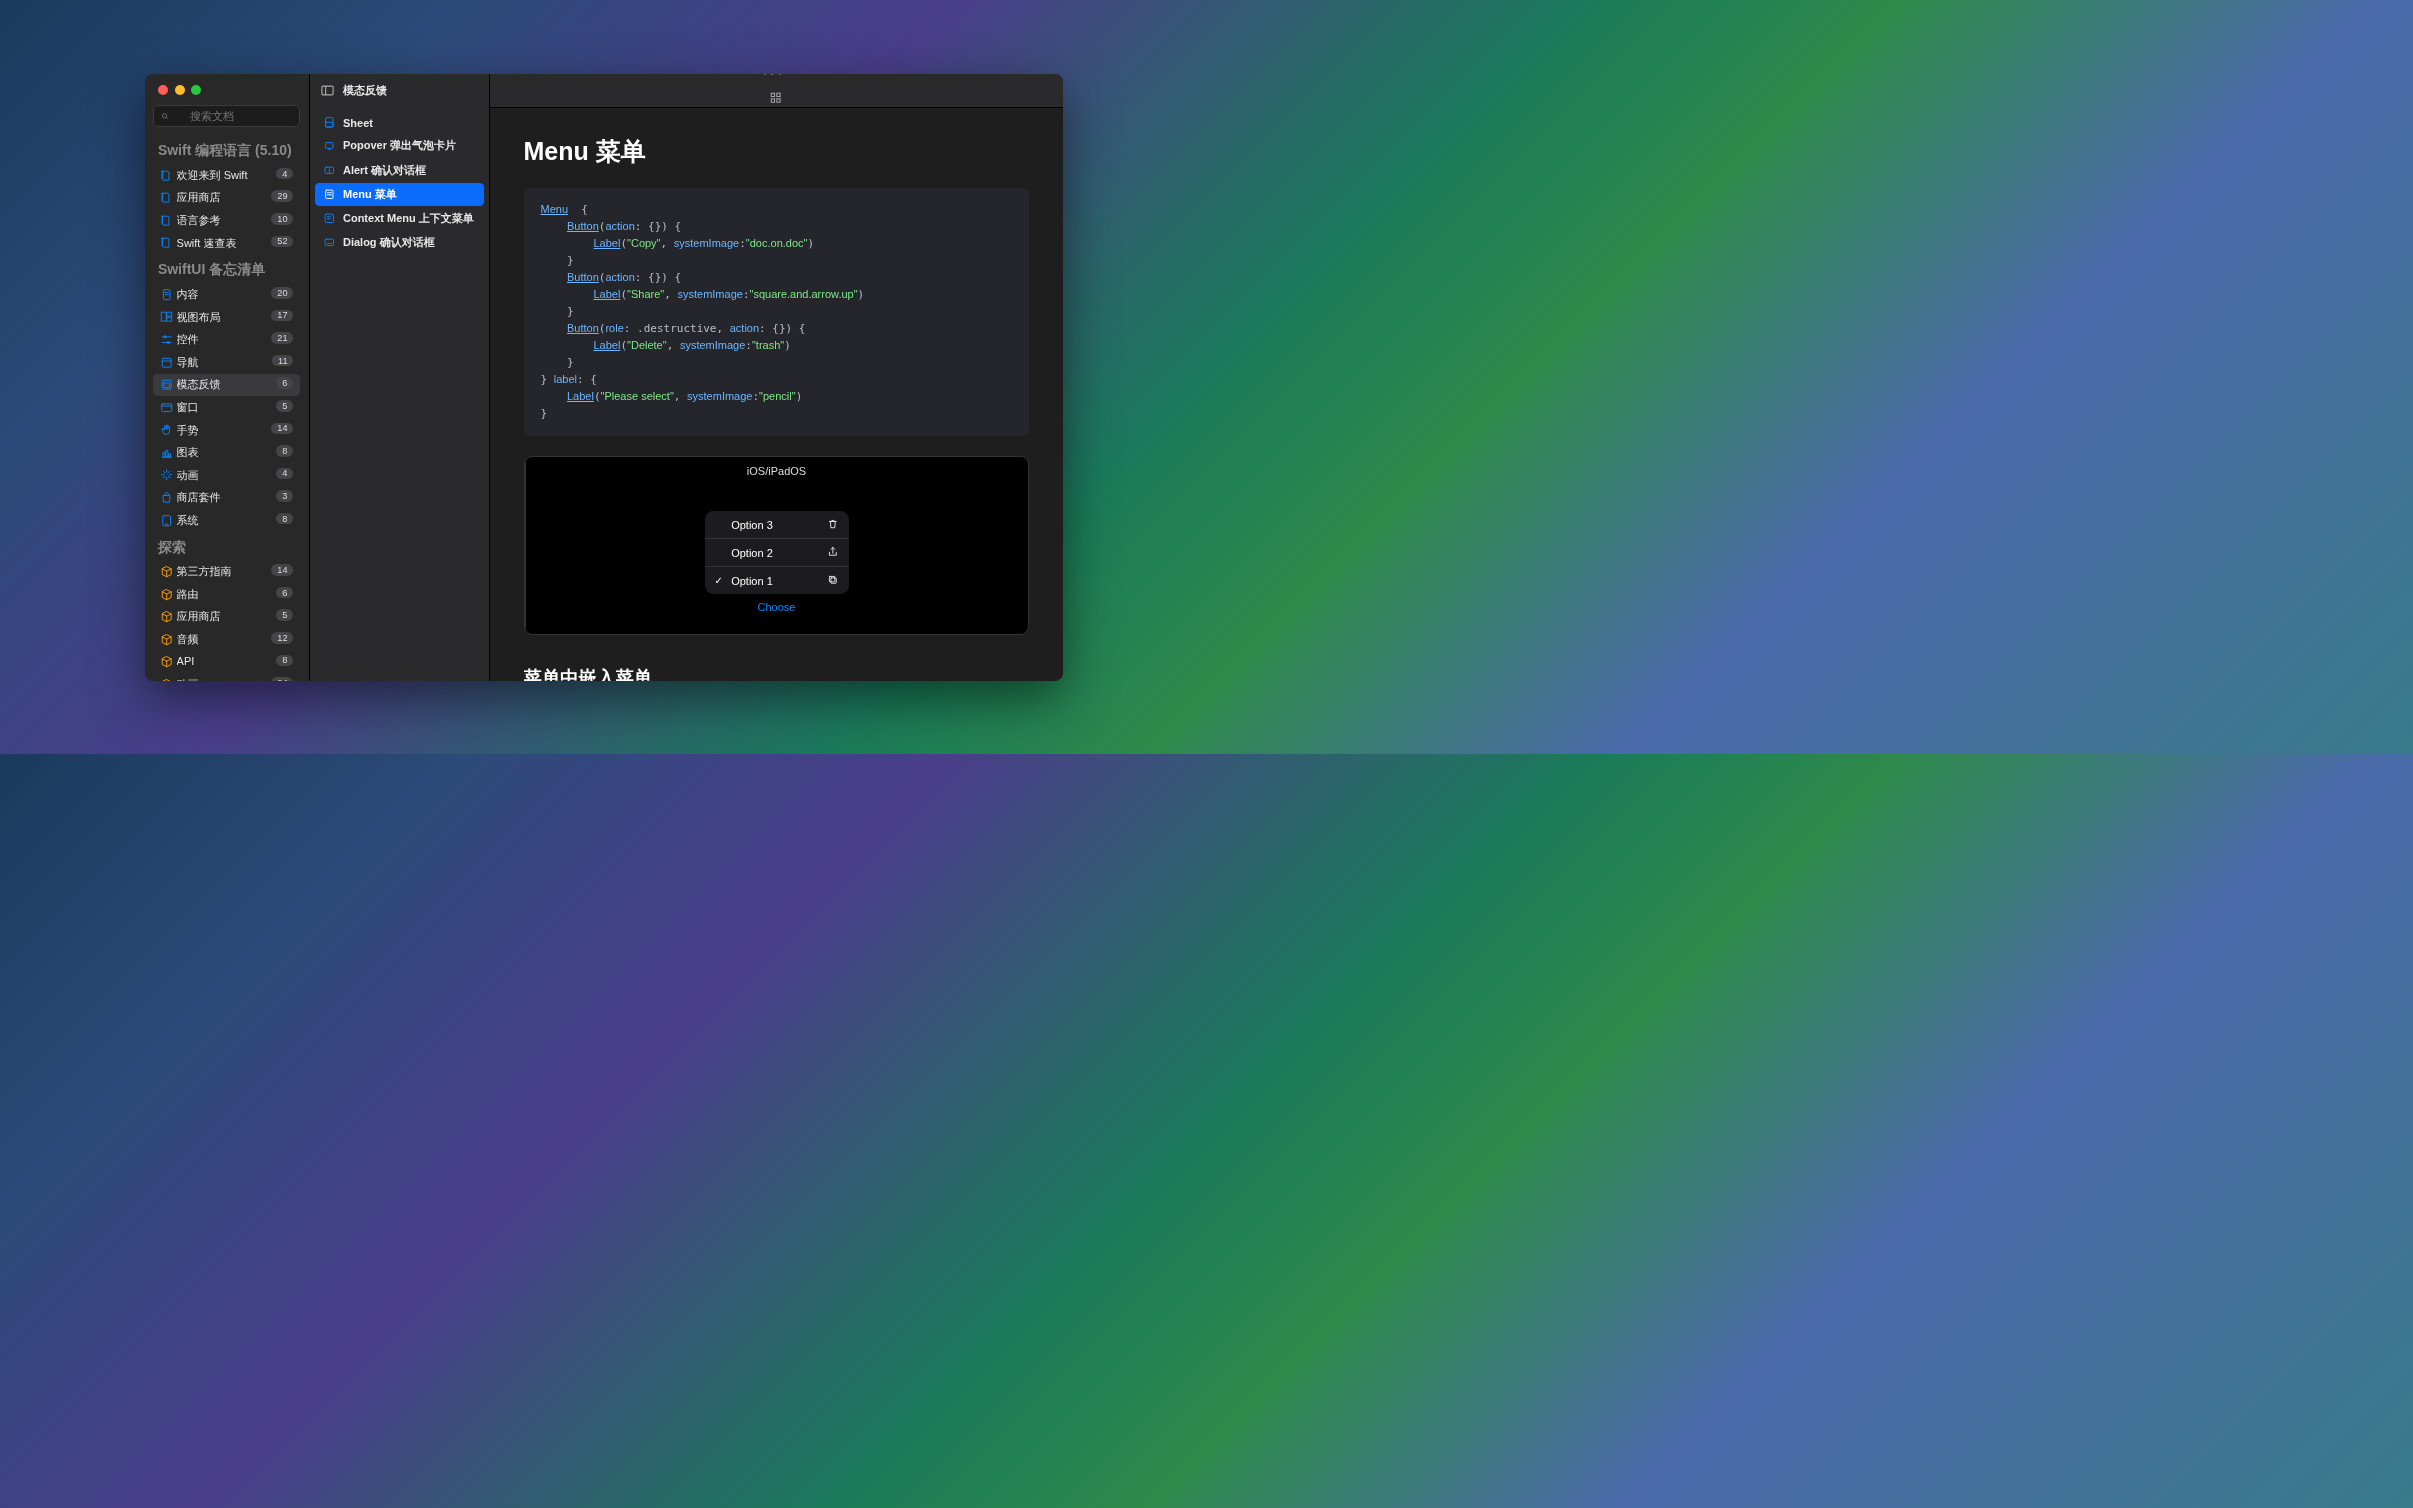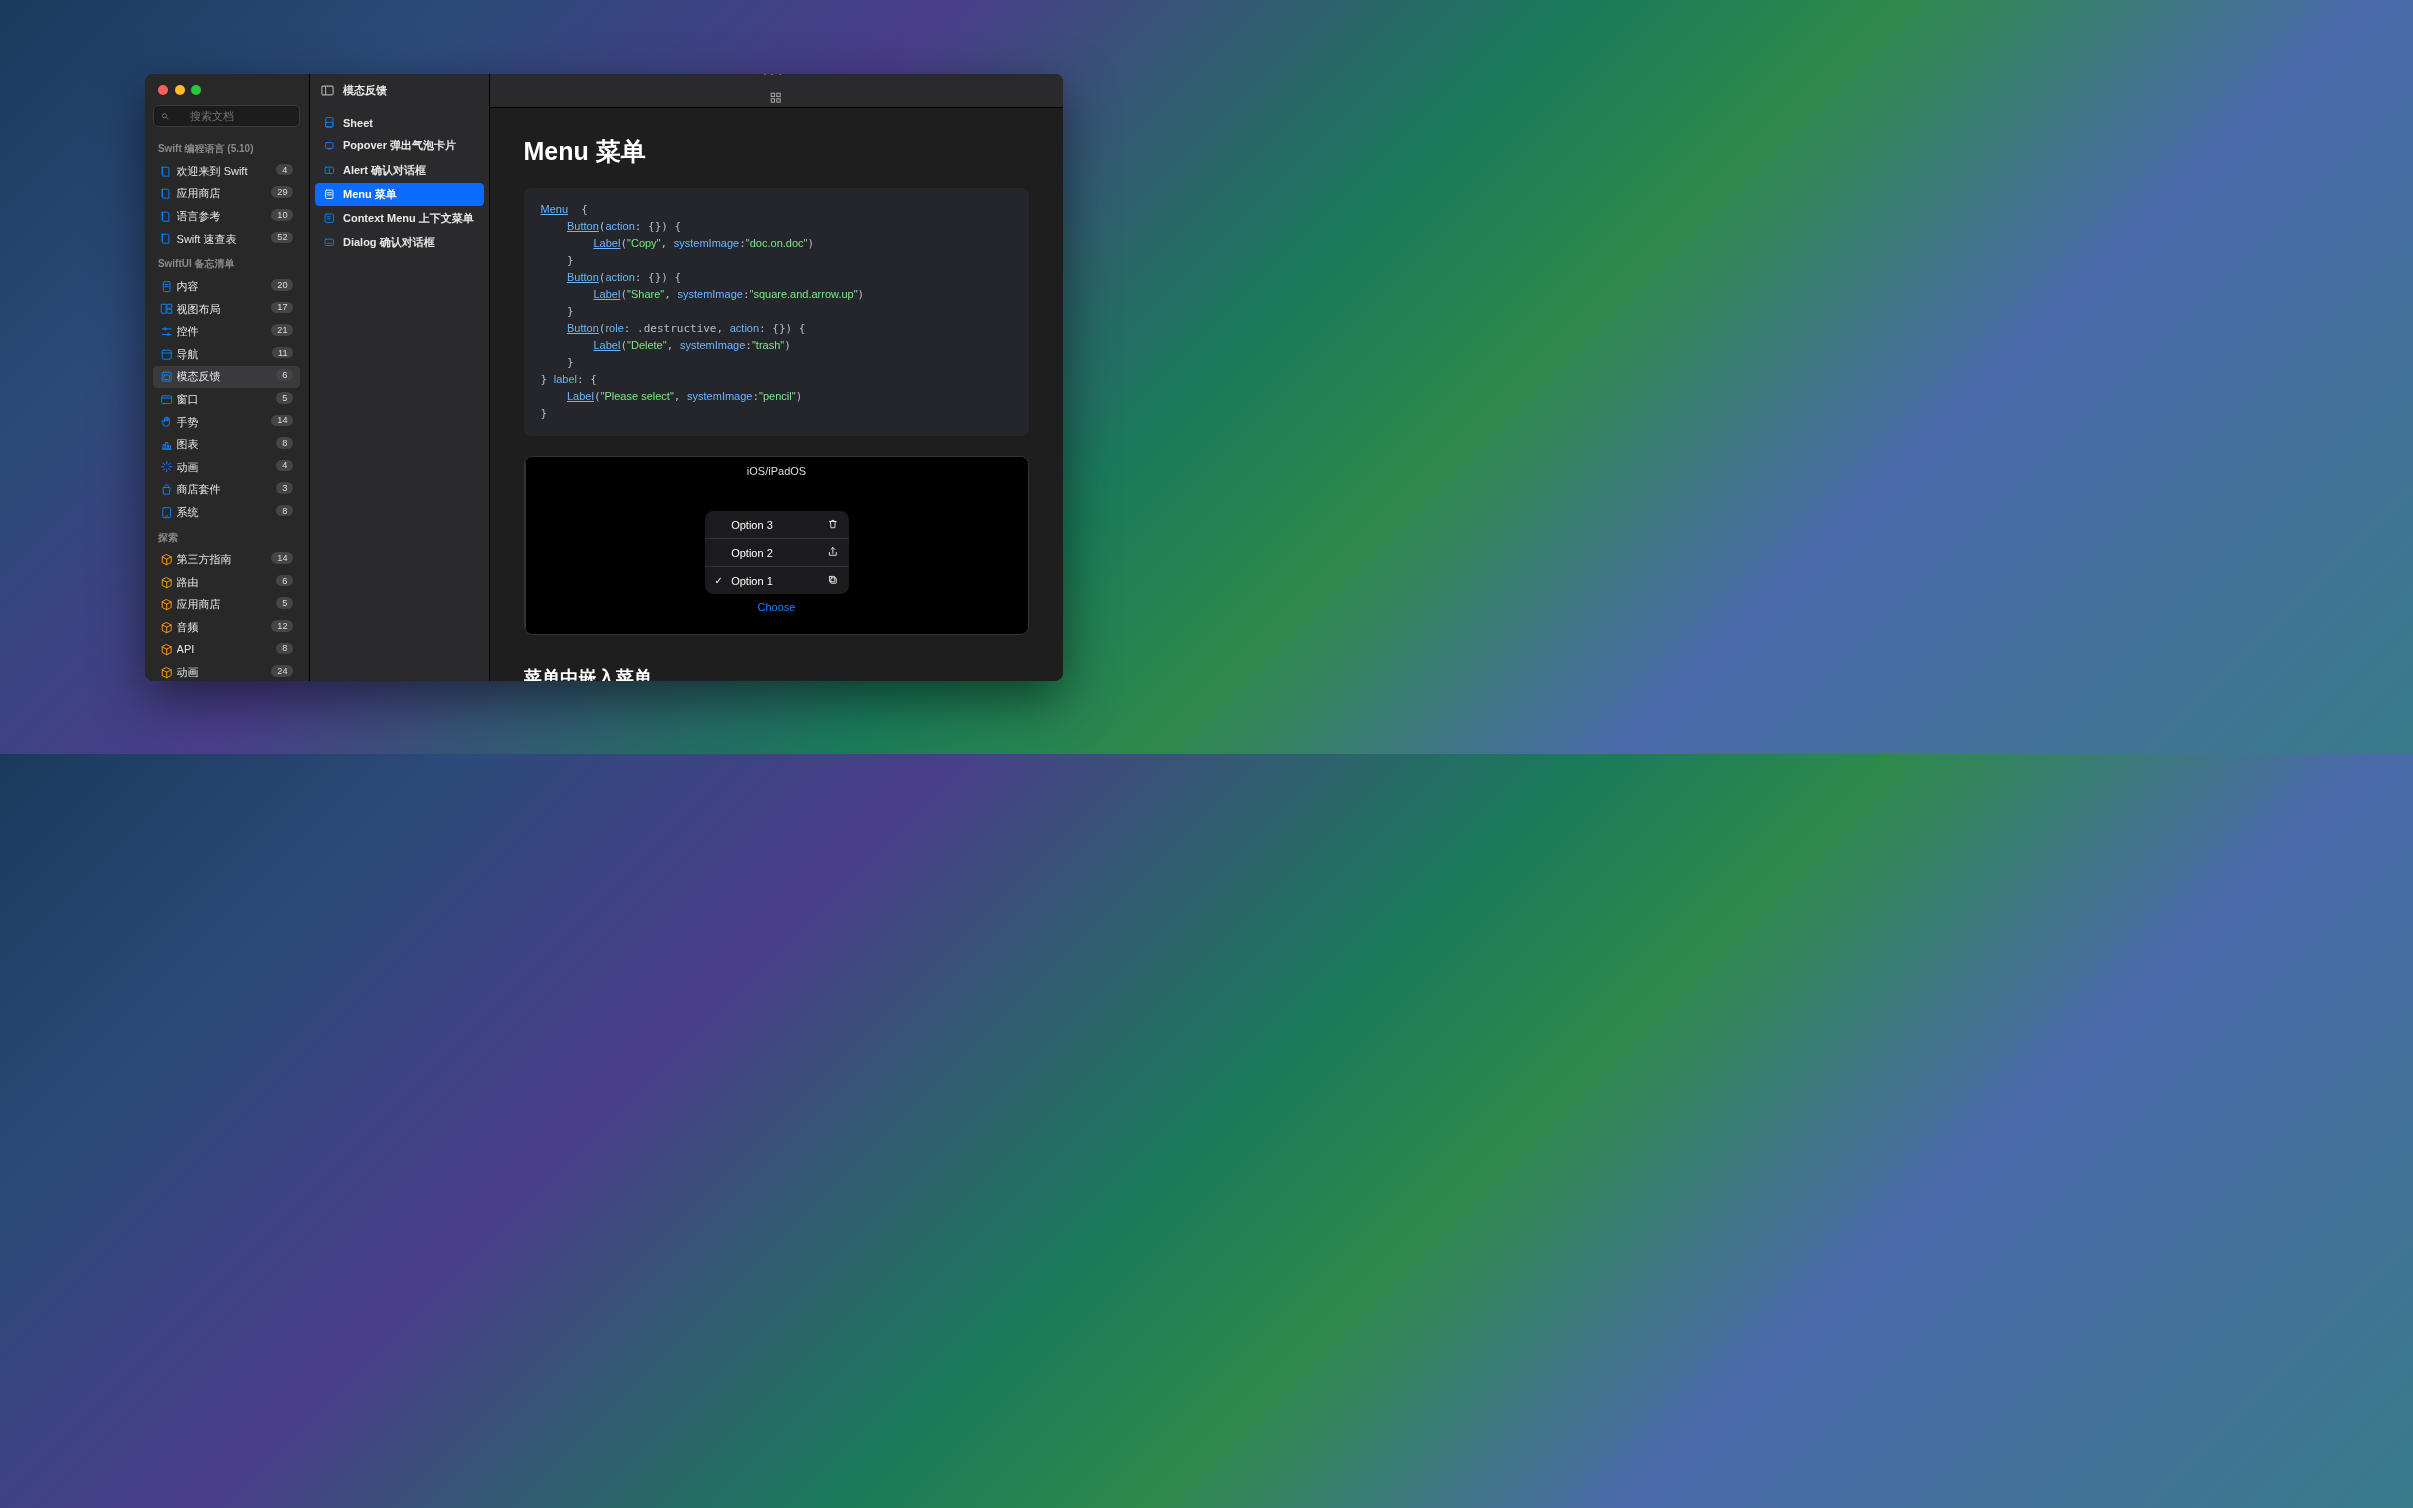--- a/index.html
+++ b/index.html
@@ -34,21 +34,21 @@
   border-radius:5px; padding:3.4px 6.7px; height:22px;
 }
 .search svg{ width:11px; height:11px; stroke:#888; fill:none; }
 .search input{
   background:transparent; border:none; outline:none;
   color:#aaa; font-size:11px; width:100%;
 }
 .sidebar-scroll{ flex:1; overflow-y:auto; padding:0 5px 8.4px; }
 .sidebar-scroll::-webkit-scrollbar{display:none;}
 .sec-header{
-  color:#8a8a8a; font-size:10px; font-weight:600;
+  color:#8a8a8a; font-size:14px; font-weight:600;
   padding:6.7px 8.4px 3.4px;
 }
 .nav-item{
   display:flex; align-items:flex-start; gap:2px;
   padding:3.4px 6.7px; margin:0.8px 3.4px;
   border-radius:4.2px; cursor:pointer;
   color:#e8e8e8; font-size:11px;
 }
 .nav-item.active{ background:#3a3a3c; }
 .nav-item .ico{ width:15px; height:15px; display:flex; align-items:center; justify-content:center; flex-shrink:0; }

